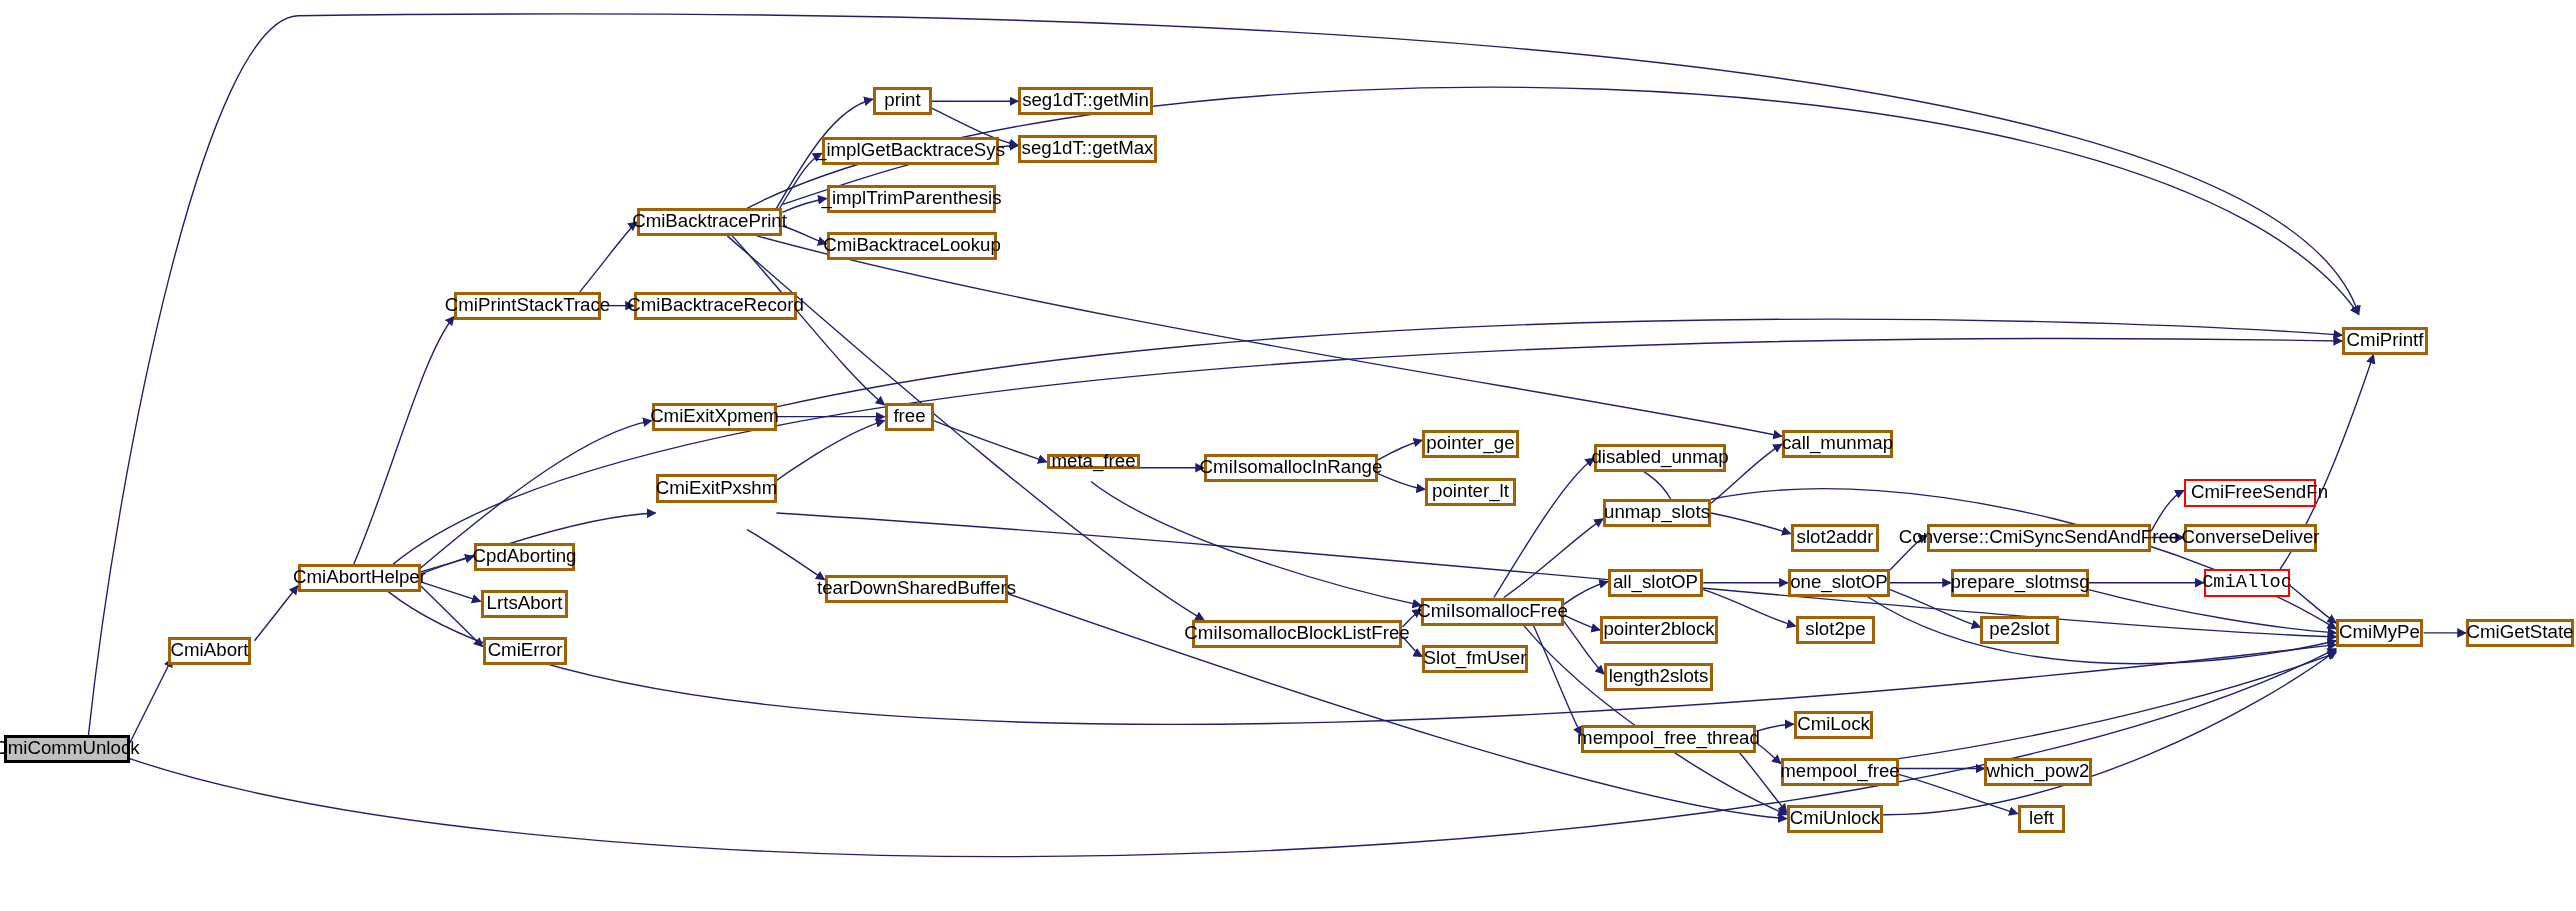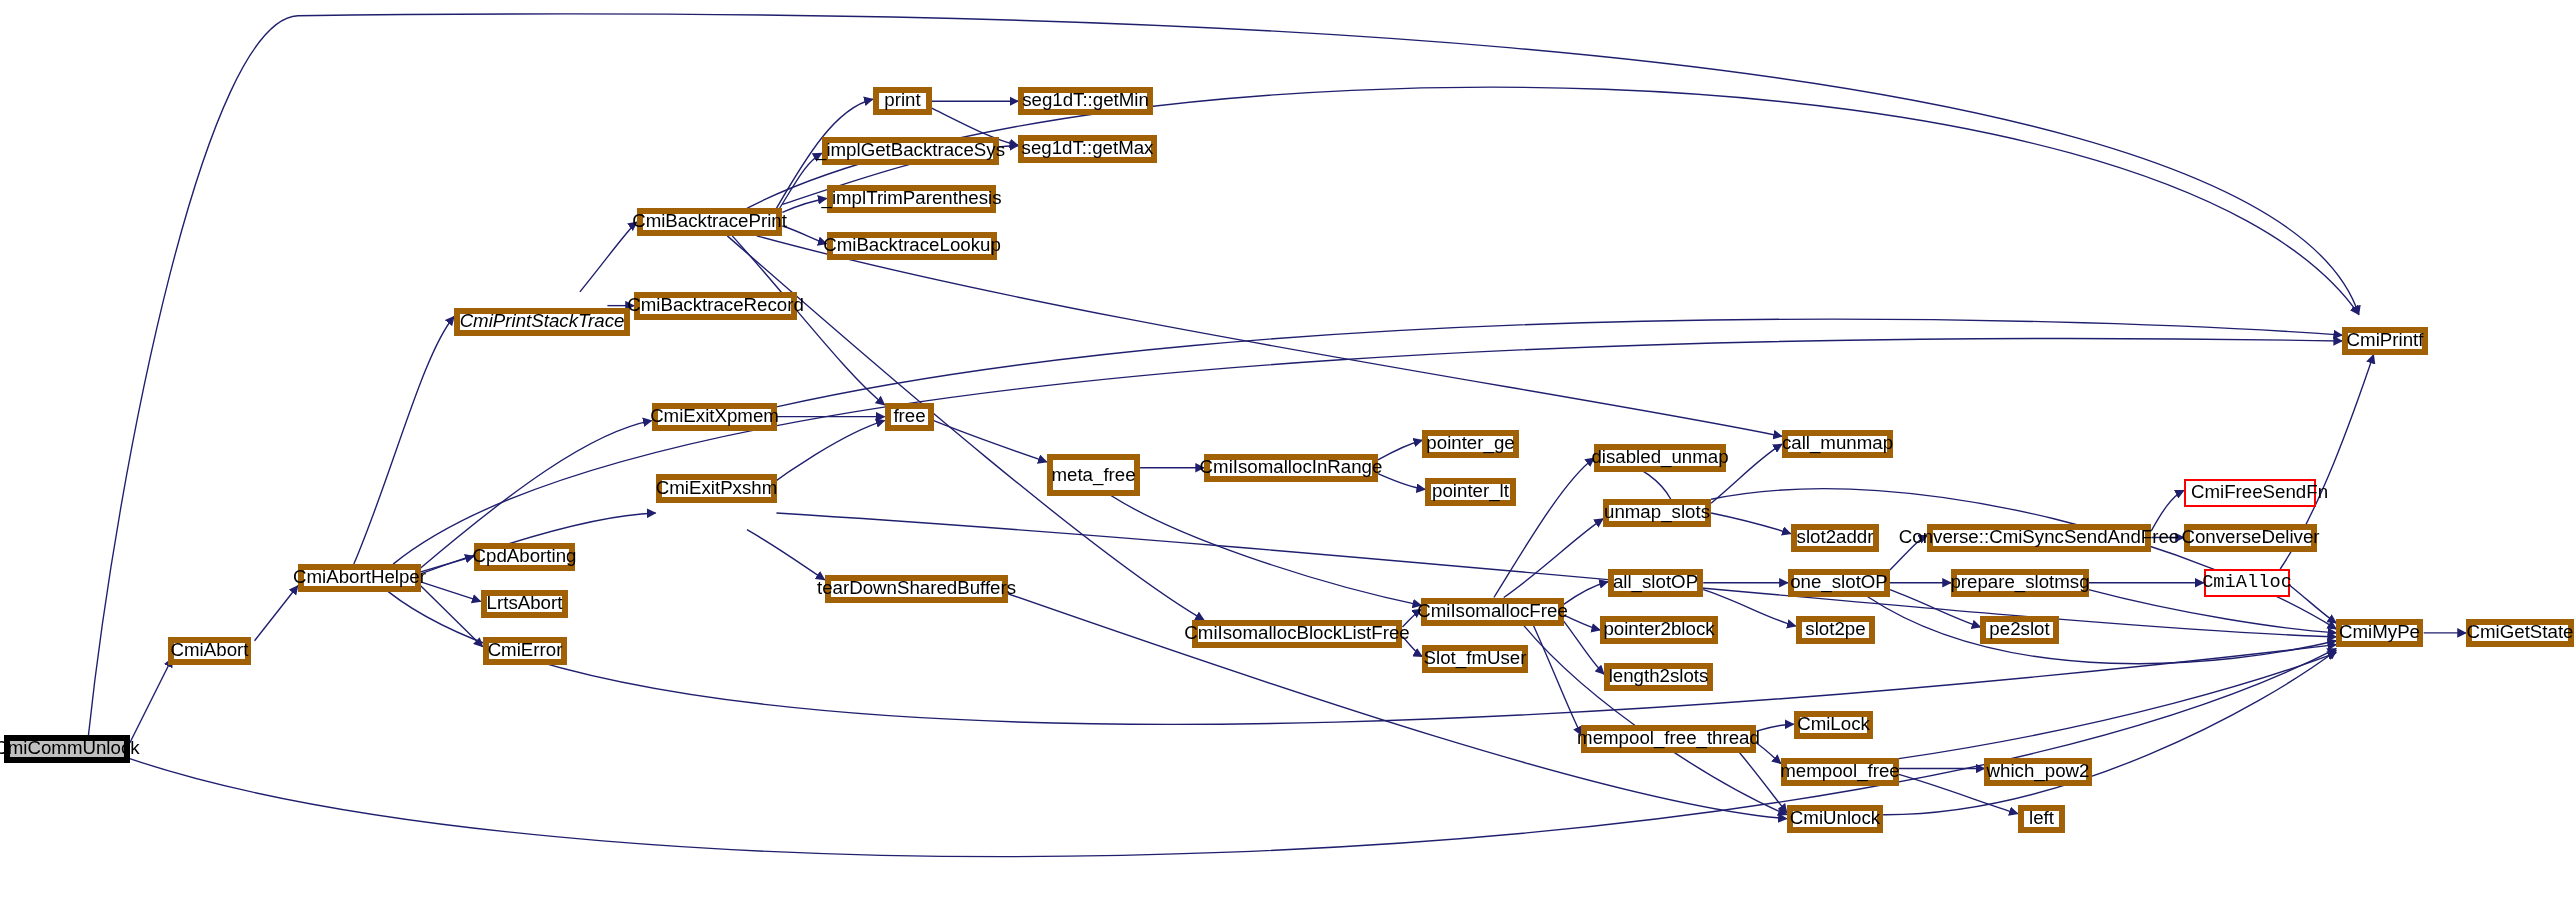--- a/index.html
+++ b/index.html
@@ -20,21 +20,21 @@
     position: absolute;
     left: 0;
     top: 0;
     width: 2576px;
     height: 911px;
     pointer-events: none;
   }
   .node {
     position: absolute;
     box-sizing: border-box;
-    border: 6px solid #a16207;
+    border: 3px solid #a16207;
     background: #ffffff;
     color: #000000;
     display: flex;
     align-items: center;
     justify-content: center;
     font-size: 18.7px;
     line-height: 1;
     white-space: nowrap;
     letter-spacing: 0px;
     z-index: 5;
@@ -131,34 +131,34 @@
       </g>
   </svg>
 
   <div id="nodes-layer">
       <div class="node root" style="left: 3.9px; top: 735px; width: 126px; height: 27.5px;">CmiCommUnlock</div>
       <div class="node" style="left: 168px; top: 637px; width: 83px; height: 27.5px;">CmiAbort</div>
       <div class="node" style="left: 298px; top: 564px; width: 123px; height: 27.5px;">CmiAbortHelper</div>
       <div class="node" style="left: 474px; top: 543px; width: 101px; height: 27.5px;">CpdAborting</div>
       <div class="node" style="left: 481px; top: 590px; width: 87px; height: 27.5px;">LrtsAbort</div>
       <div class="node" style="left: 483px; top: 637px; width: 84px; height: 27.5px;">CmiError</div>
-      <div class="node" style="left: 454px; top: 308px; width: 176px; height: 27.5px; font-style: italic;">CmiPrintStackTrace</div>
+      <div class="node" style="left: 454px; top: 292px; width: 147px; height: 27.5px;">CmiPrintStackTrace</div>
       <div class="node" style="left: 634px; top: 292px; width: 163px; height: 27.5px;">CmiBacktraceRecord</div>
       <div class="node" style="left: 637px; top: 208px; width: 145px; height: 27.5px;">CmiBacktracePrint</div>
       <div class="node" style="left: 873px; top: 87px; width: 59px; height: 27.5px;">print</div>
       <div class="node" style="left: 1018px; top: 87px; width: 135px; height: 27.5px;">seg1dT::getMin</div>
       <div class="node" style="left: 1018px; top: 135px; width: 139px; height: 27.5px;">seg1dT::getMax</div>
       <div class="node" style="left: 822px; top: 137px; width: 177px; height: 27.5px;">_implGetBacktraceSys</div>
       <div class="node" style="left: 827px; top: 185px; width: 169px; height: 27.5px;">_implTrimParenthesis</div>
       <div class="node" style="left: 827px; top: 232px; width: 170px; height: 27.5px;">CmiBacktraceLookup</div>
       <div class="node" style="left: 652px; top: 403px; width: 125px; height: 27.5px;">CmiExitXpmem</div>
       <div class="node" style="left: 656px; top: 474px; width: 121px; height: 29px;">CmiExitPxshm</div>
       <div class="node" style="left: 825px; top: 575px; width: 183px; height: 27.5px;">tearDownSharedBuffers</div>
       <div class="node" style="left: 885px; top: 403px; width: 49px; height: 27.5px;">free</div>
-      <div class="node" style="left: 1047px; top: 454px; width: 93px; height: 42px;">meta_free</div>
+      <div class="node" style="left: 1047px; top: 454px; width: 93px; height: 15px;">meta_free</div>
       <div class="node" style="left: 1204px; top: 454px; width: 174px; height: 27.5px;">CmiIsomallocInRange</div>
       <div class="node" style="left: 1422px; top: 430px; width: 97px; height: 27.5px;">pointer_ge</div>
       <div class="node" style="left: 1425px; top: 478px; width: 91px; height: 27.5px;">pointer_lt</div>
       <div class="node" style="left: 1192px; top: 620px; width: 210px; height: 27.5px;">CmiIsomallocBlockListFree</div>
       <div class="node" style="left: 1421px; top: 598px; width: 143px; height: 27.5px;">CmiIsomallocFree</div>
       <div class="node" style="left: 1422px; top: 645px; width: 106px; height: 27.5px;">Slot_fmUser</div>
       <div class="node" style="left: 1594px; top: 444px; width: 132px; height: 27.5px;">disabled_unmap</div>
       <div class="node" style="left: 1603px; top: 499px; width: 108px; height: 27.5px;">unmap_slots</div>
       <div class="node" style="left: 1791px; top: 524px; width: 88px; height: 27.5px;">slot2addr</div>
       <div class="node" style="left: 1608px; top: 569px; width: 95px; height: 27.5px;">all_slotOP</div>

